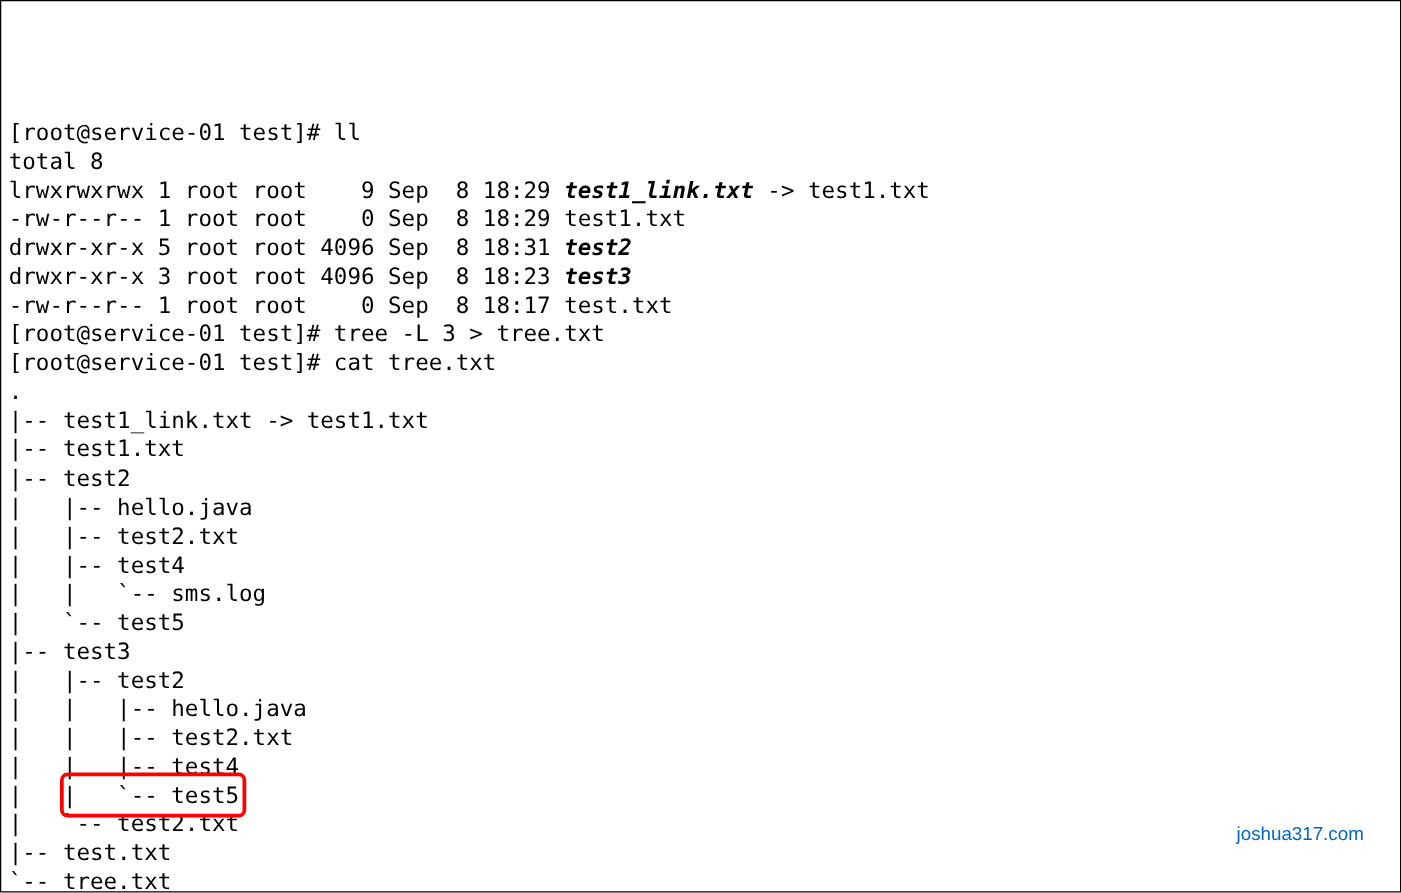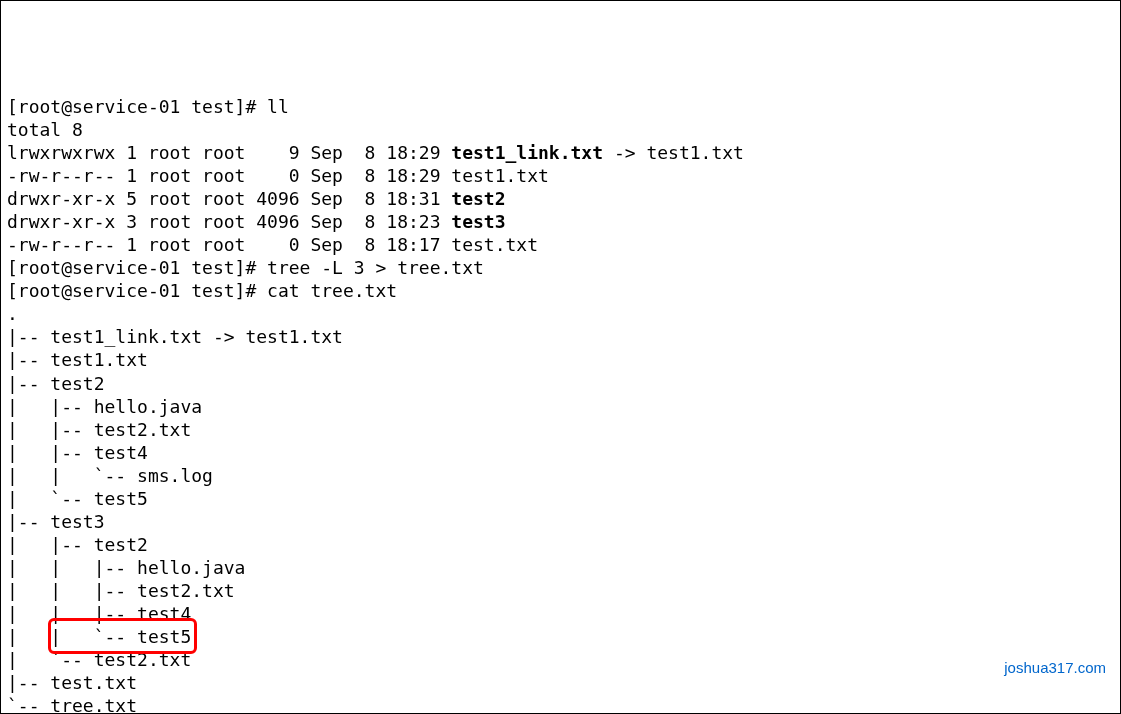--- a/index.html
+++ b/index.html
@@ -11,21 +11,21 @@
     font-size: 18px;
     line-height: 1.28;
     white-space: pre;
     width: 1121px;
     height: 714px;
     box-sizing: border-box;
     border: 1px solid #000;
     position: relative;
     overflow: hidden;
   }
-  .bold { font-weight: bold; }
+  .bold { font-weight: bold; font-style: italic; }
   .highlight-box {
     position: absolute;
     border: 3px solid #ff0000;
     border-radius: 6px;
     pointer-events: none;
   }
   .watermark {
     position: absolute;
     color: #0066cc;
     font-family: Arial, sans-serif;
@@ -36,16 +36,16 @@
 </style>
 </head>
 <body>
 
 
 
 <div id="terminal-output"><span class="line"><span>[root@service-01 test]# ll</span></span><span class="line"><span>total 8</span></span><span class="line"><span>lrwxrwxrwx 1 root root    9 Sep  8 18:29 </span><span class="bold">test1_link.txt</span><span> -&gt; test1.txt</span></span><span class="line"><span>-rw-r--r-- 1 root root    0 Sep  8 18:29 test1.txt</span></span><span class="line"><span>drwxr-xr-x 5 root root 4096 Sep  8 18:31 </span><span class="bold">test2</span></span><span class="line"><span>drwxr-xr-x 3 root root 4096 Sep  8 18:23 </span><span class="bold">test3</span></span><span class="line"><span>-rw-r--r-- 1 root root    0 Sep  8 18:17 test.txt</span></span><span class="line"><span>[root@service-01 test]# tree -L 3 &gt; tree.txt</span></span><span class="line"><span>[root@service-01 test]# cat tree.txt</span></span><span class="line"><span>.</span></span><span class="line"><span>|-- test1_link.txt -&gt; test1.txt</span></span><span class="line"><span>|-- test1.txt</span></span><span class="line"><span>|-- test2</span></span><span class="line"><span>|   |-- hello.java</span></span><span class="line"><span>|   |-- test2.txt</span></span><span class="line"><span>|   |-- test4</span></span><span class="line"><span>|   |   `-- sms.log</span></span><span class="line"><span>|   `-- test5</span></span><span class="line"><span>|-- test3</span></span><span class="line"><span>|   |-- test2</span></span><span class="line"><span>|   |   |-- hello.java</span></span><span class="line"><span>|   |   |-- test2.txt</span></span><span class="line"><span>|   |   |-- test4</span></span><span class="line"><span>|   |   `-- test5</span></span><span class="line"><span>|   `-- test2.txt</span></span><span class="line"><span>|-- test.txt</span></span><span class="line"><span>`-- tree.txt</span></span></div>
 
 <div class="highlight-box" style="left: 47px; top: 617px; width: 143px; height: 30px;"></div>
 
-<div class="watermark" style="right: 14px; bottom: 36px;">joshua317.com</div>
+<div class="watermark" style="right: 29px; bottom: 36px;">joshua317.com</div>
 
 
 
 
 </body></html>

